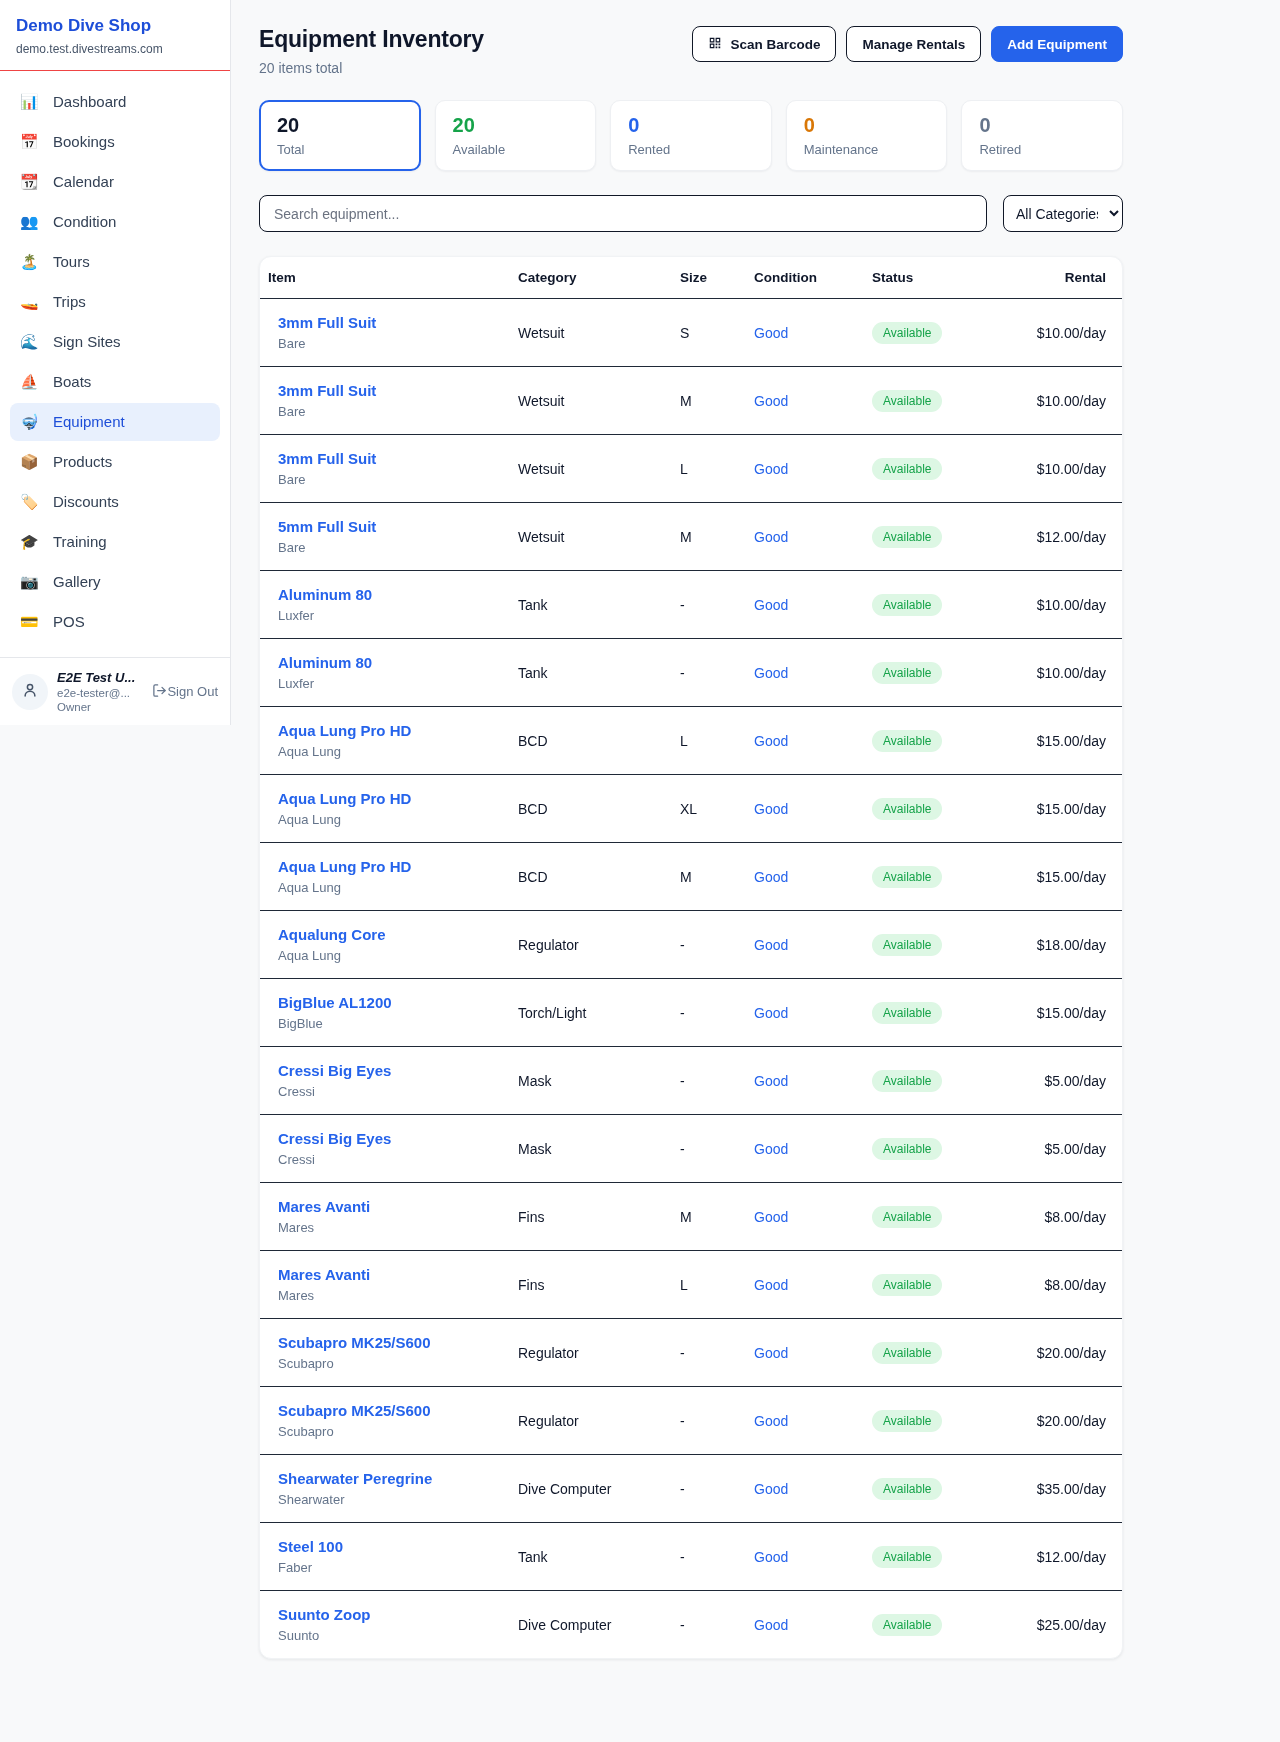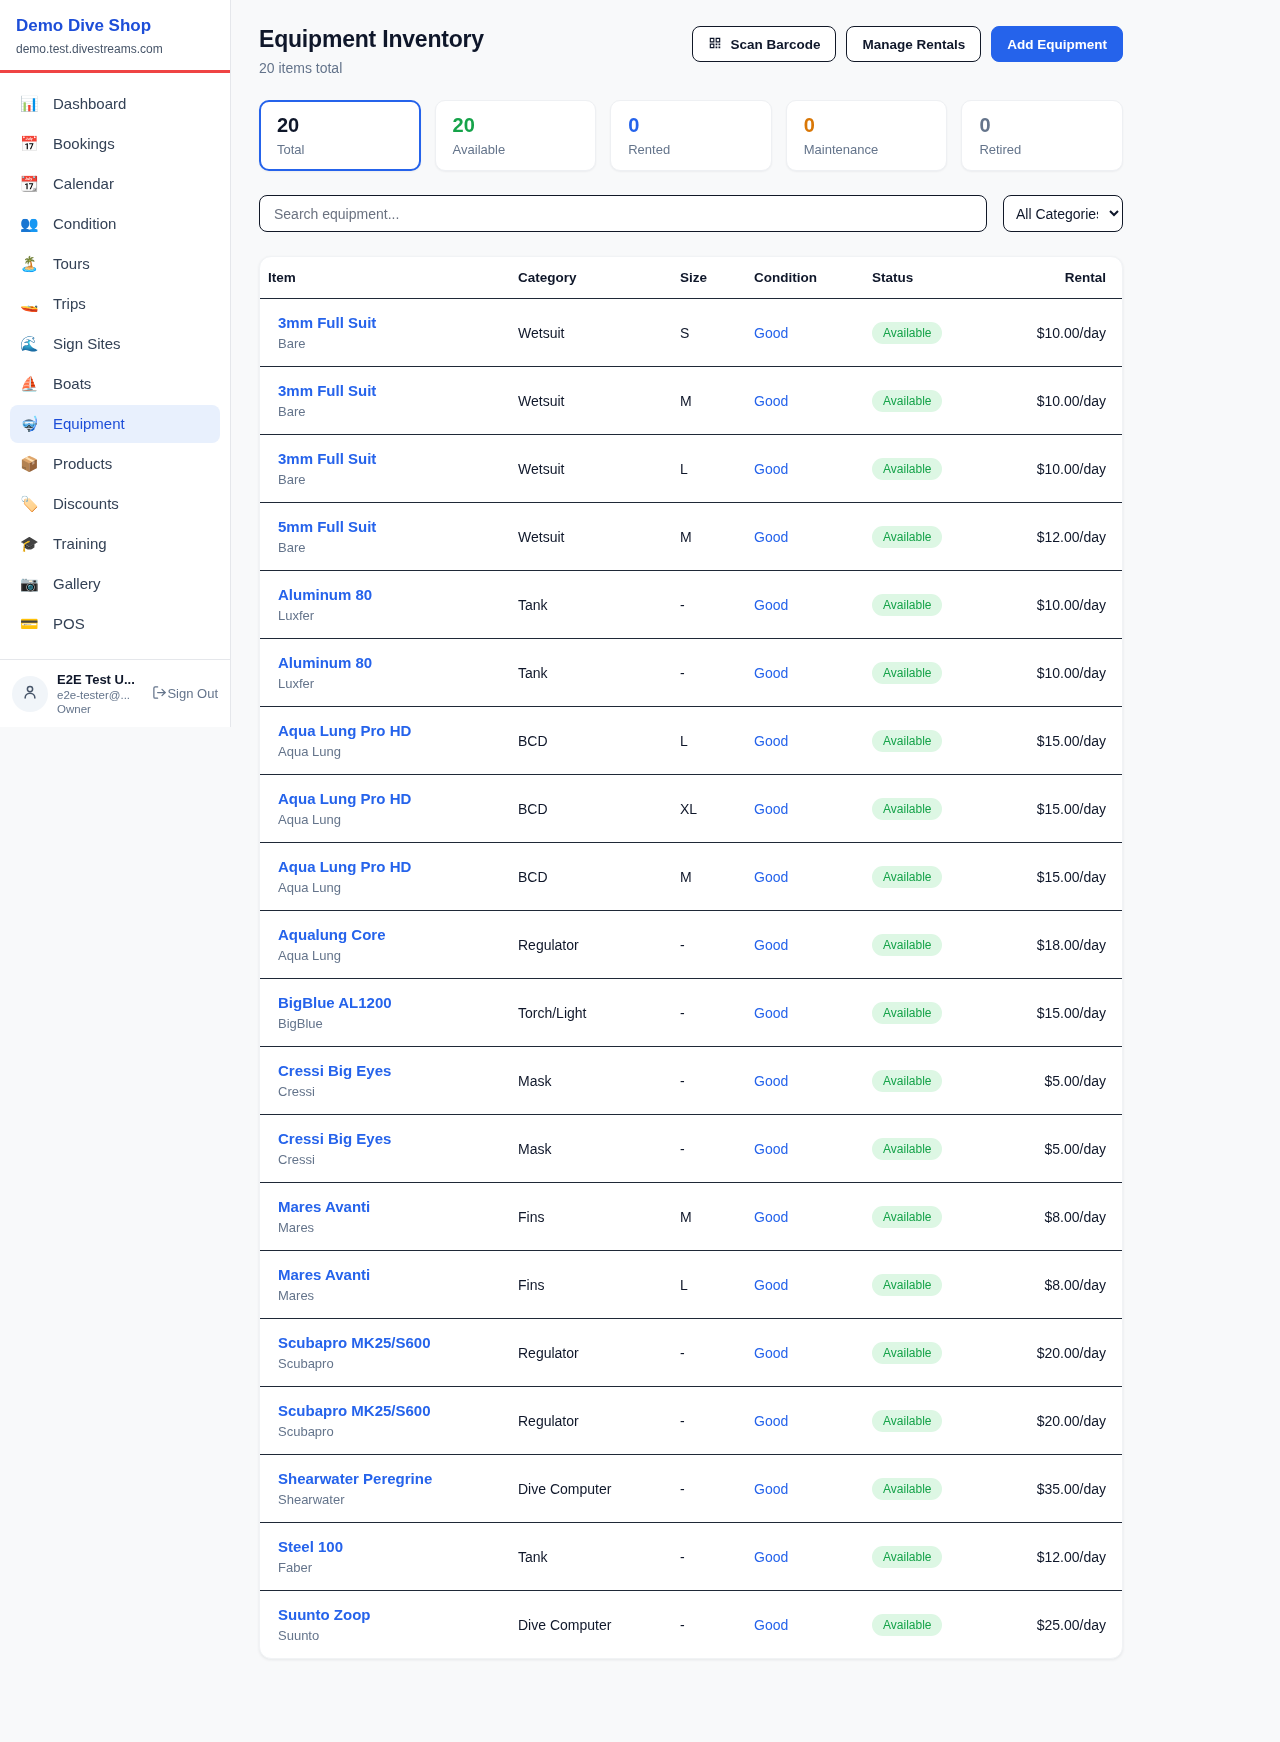--- a/index.html
+++ b/index.html
@@ -12,21 +12,21 @@
   }
   .app { display: flex; align-items: flex-start; }
 
   
   .sidebar {
     width: 231px;
     background: #fff;
     border-right: 1px solid #e5e7eb;
     flex-shrink: 0;
   }
-  .brand-block { padding: 16px 16px 14px 16px; border-bottom: 3px solid #ef4444; }
+  .brand-block { padding: 16px 16px 14px 16px; border-bottom: 1px solid #ef4444; }
   .brand { color: #1d4ed8; font-size: 17px; font-weight: 700; }
   .brand-domain { color: #475569; font-size: 12px; margin-top: 6px; }
   .nav { padding: 12px 10px 8px 10px; }
   .nav-item {
     display: flex; align-items: center; gap: 13px;
     padding: 9px 10px; margin: 0 0 2px 0;
     font-size: 15px; color: #334155;
     border-radius: 8px; cursor: pointer; line-height: 20px;
   }
   .nav-item.active { background: #e8f0fd; color: #1d4ed8; }
@@ -35,21 +35,21 @@
     border-top: 1px solid #e5e7eb; margin-top: 6px;
     padding: 12px 12px; display: flex; align-items: center; gap: 9px;
   }
   .avatar {
     width: 36px; height: 36px; border-radius: 50%;
     background: #f1f5f9; color: #475569;
     display: flex; align-items: center; justify-content: center; flex-shrink: 0;
   }
   .avatar svg { width: 18px; height: 18px; }
   .user-meta { min-width: 0; }
-  .user-name { font-size: 13px; font-weight: 700; color: #0f172a; white-space: nowrap; }
+  .user-name { font-size: 13px; font-weight: 700; color: #0f172a; white-space: nowrap; font-style: italic; }
   .user-email, .user-role { font-size: 11.5px; color: #64748b; margin-top: 2px; white-space: nowrap; }
   .signout {
     margin-left: auto; display: flex; align-items: center; 
     color: #64748b; font-size: 13px; cursor: pointer; flex-shrink: 0;
   }
   .signout svg { width: 15px; height: 15px; }
 
   
   .main { padding: 26px 0 28px 28px; width: 892px; }
   .content { width: 864px; }

